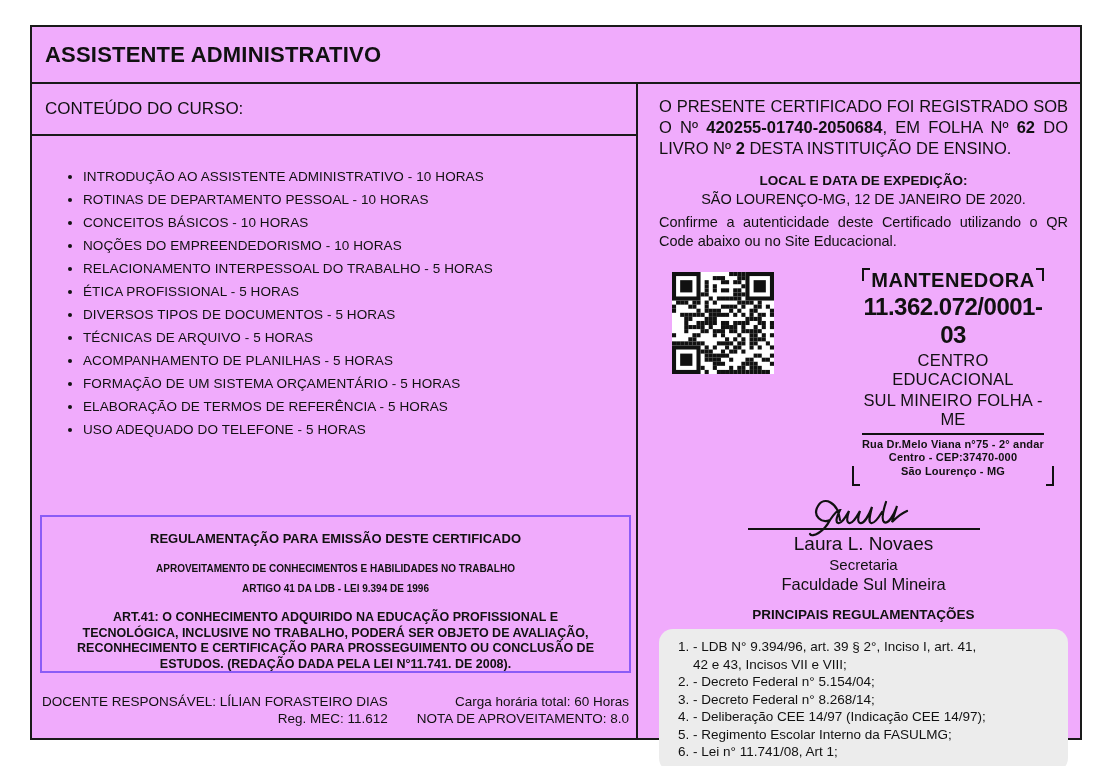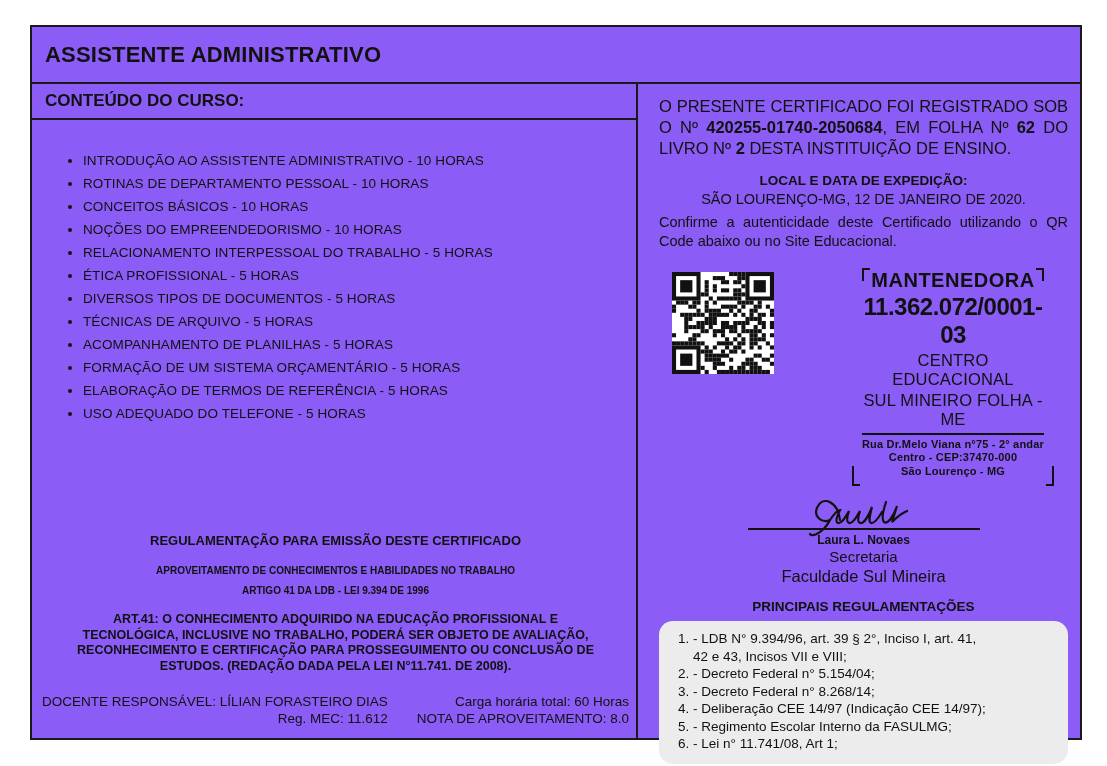--- a/index.html
+++ b/index.html
@@ -4,45 +4,45 @@
 <style>
   * { box-sizing: border-box; }
   html,body { margin:0; padding:0; }
   body {
     width:1107px; height:766px; position:relative;
     background:#fff; color:#111;
     font-family:"Liberation Sans", sans-serif;
   }
   .certificate {
     position:absolute; left:30px; top:25px; width:1052px; height:715px;
-    border:2px solid #1a1a1a; display:flex; flex-direction:column; background:#8b5cf6;
+    border:2px solid #1a1a1a; display:flex; flex-direction:column; background:#f0abfc;
   }
   .title-bar {
     height:57px; border-bottom:2px solid #1a1a1a;
     display:flex; align-items:center; padding-left:13px; flex:0 0 auto;
   }
   .title-bar h1 { margin:0; font-size:22px; font-weight:bold; letter-spacing:.2px; }
   .content { flex:1; display:flex; min-height:0; }
   .left-col {
     width:606px; flex:0 0 606px; border-right:2px solid #1a1a1a;
     display:flex; flex-direction:column; position:relative;
   }
   .course-header {
-    height:36px; border-bottom:2px solid #1a1a1a;
-    display:flex; align-items:center; padding-left:13px; font-size:17px; flex:0 0 auto;font-weight:bold;
+    height:52px; border-bottom:2px solid #1a1a1a;
+    display:flex; align-items:center; padding-left:13px; font-size:17px; flex:0 0 auto;
   }
   .modules { padding:33px 10px 0 14px; }
   .modules ul { margin:0; padding-left:37px; }
   .modules li {
     font-weight:normal; font-size:13.5px; line-height:16px; margin-bottom:7px;
     letter-spacing:.1px;
   }
   .reg-box {
     position:absolute; left:8px; right:5px; bottom:65px; height:158px;
-    border:4px solid #8b5cf6; padding:14px 22px 0 22px;
+    border:2px solid #8b5cf6; padding:14px 22px 0 22px;
     text-align:center; font-weight:bold;
   }
   .reg-box .rb-title { font-size:13px; margin:0 0 15px 0; }
   .reg-box .rb-sub { font-size:10px; line-height:15.5px; margin:4px; }
   .reg-box .rb-body { font-size:12.5px; line-height:15.5px; margin:14px 0 0 0; }
   .left-footer {
     position:absolute; left:10px; right:7px; bottom:11px;
     display:flex; justify-content:space-between; align-items:flex-end;
   }
   .lf-left { font-weight:normal; font-size:13.5px; line-height:17px; }
@@ -70,21 +70,21 @@
   .c-tr { right:0; top:0; border-right:2px solid #111; border-top:2px solid #111; }
   .c-bl { left:0; bottom:0; border-left:2px solid #111; border-bottom:2px solid #111; height:20px; }
   .c-br { right:0; bottom:0; border-right:2px solid #111; border-bottom:2px solid #111; height:20px; }
   .stamp-cnpj { font-size:24px; font-weight:bold; letter-spacing:-.5px; margin-top:1px; }
   .stamp-org { font-size:16.5px; line-height:19px; margin-top:2px; letter-spacing:.2px; }
   .stamp-rule { border:0; border-top:2px solid #111; margin:4px 6px 3px 6px; }
   .stamp-addr { font-size:11px; font-weight:bold; line-height:13.5px; letter-spacing:.2px; }
   .signature { width:260px; margin:4px auto 0 auto; text-align:center; }
   .sig-script { display:block; margin:0 auto -12px auto; }
   .sig-line { border:0; border-top:2px solid #111; width:232px; margin:0 auto; }
-  .sig-name { font-weight:bold; font-size:12px; margin-top:3px; }
+  .sig-name { font-weight:normal; font-size:19px; margin-top:3px; }
   .sig-role { font-size:15px; margin-top:1px; }
   .sig-inst { font-size:16.5px; margin-top:2px; }
   .regs-title { text-align:center; font-weight:bold; font-size:13.5px; margin-top:13px; }
   .regs-box {
     background:#ececec; border-radius:14px; margin-top:7px; padding:9px 8px 11px 4px;
   }
   .regs-box ol { margin:0; padding-left:30px; font-size:13.5px; line-height:17.5px; }
   .regs-box li { white-space:pre-line; }
 </style>
 </head>

